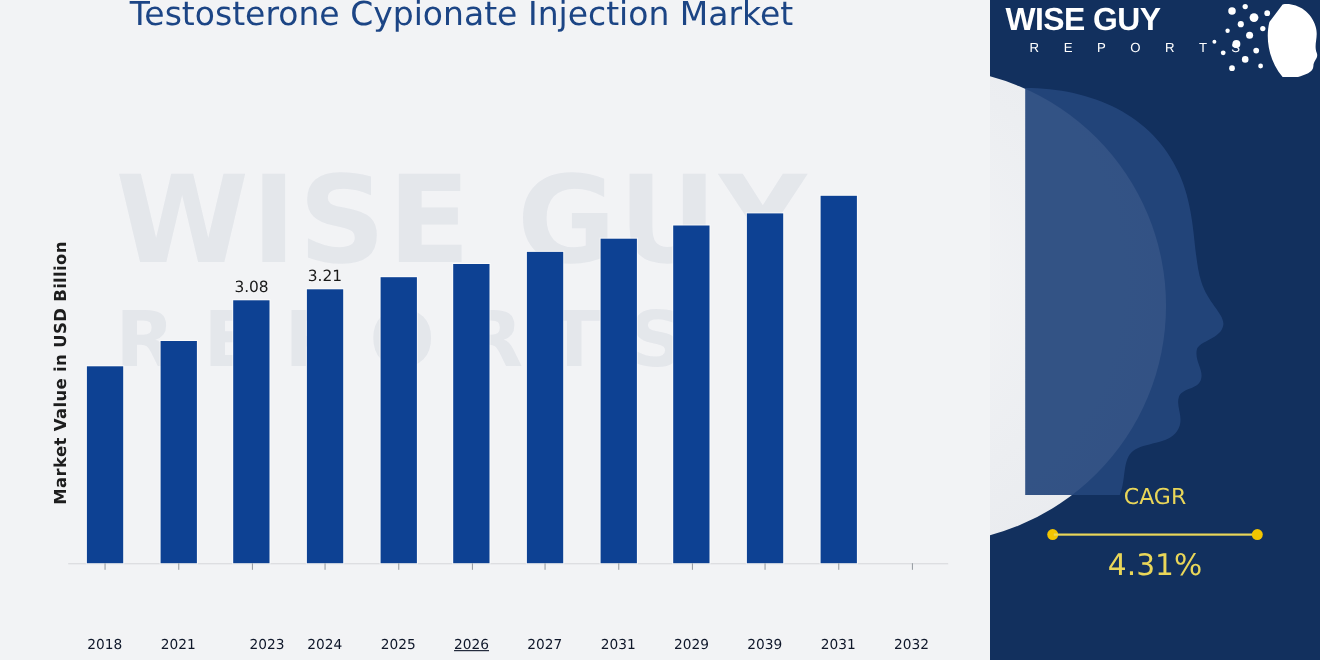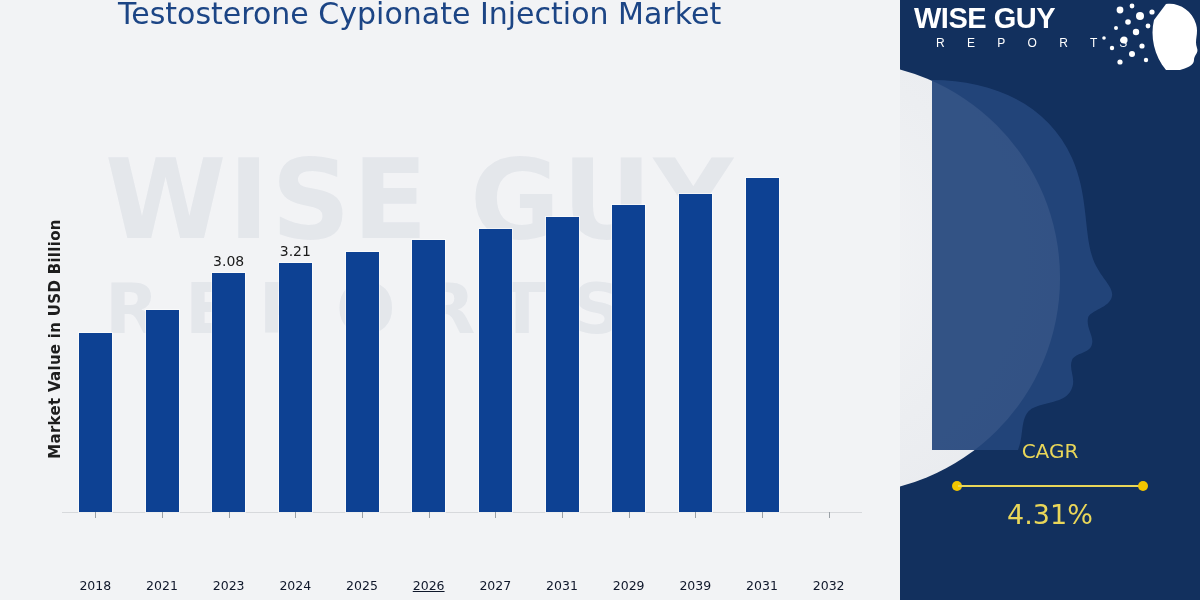--- a/index.html
+++ b/index.html
@@ -148,21 +148,21 @@
         <div class="bar-wrap" style="left: 683.5px; height: 392px;">
           <div class="bar" style="height: 333.782px; background: rgb(13, 65, 147);"></div>
         </div>
       </div>
     <div id="ticks">
         <div class="tick" style="left: 95.3333px;"></div>
         <div class="xtick-label" style="left: 95.3333px;">2018</div>
         <div class="tick" style="left: 162px;"></div>
         <div class="xtick-label" style="left: 162px;">2021</div>
         <div class="tick" style="left: 228.667px;"></div>
-        <div class="xtick-label" style="left: 228.667px;">2023</div>
+        <div class="xtick-label" style="left: 228.667px; text-align: right;">2023</div>
         <div class="tick" style="left: 295.333px;"></div>
         <div class="xtick-label" style="left: 295.333px;">2024</div>
         <div class="tick" style="left: 362px;"></div>
         <div class="xtick-label" style="left: 362px;">2025</div>
         <div class="tick" style="left: 428.667px;"></div>
         <div class="xtick-label" style="left: 428.667px; text-decoration: underline;">2026</div>
         <div class="tick" style="left: 495.333px;"></div>
         <div class="xtick-label" style="left: 495.333px;">2027</div>
         <div class="tick" style="left: 562px;"></div>
         <div class="xtick-label" style="left: 562px;">2031</div>

